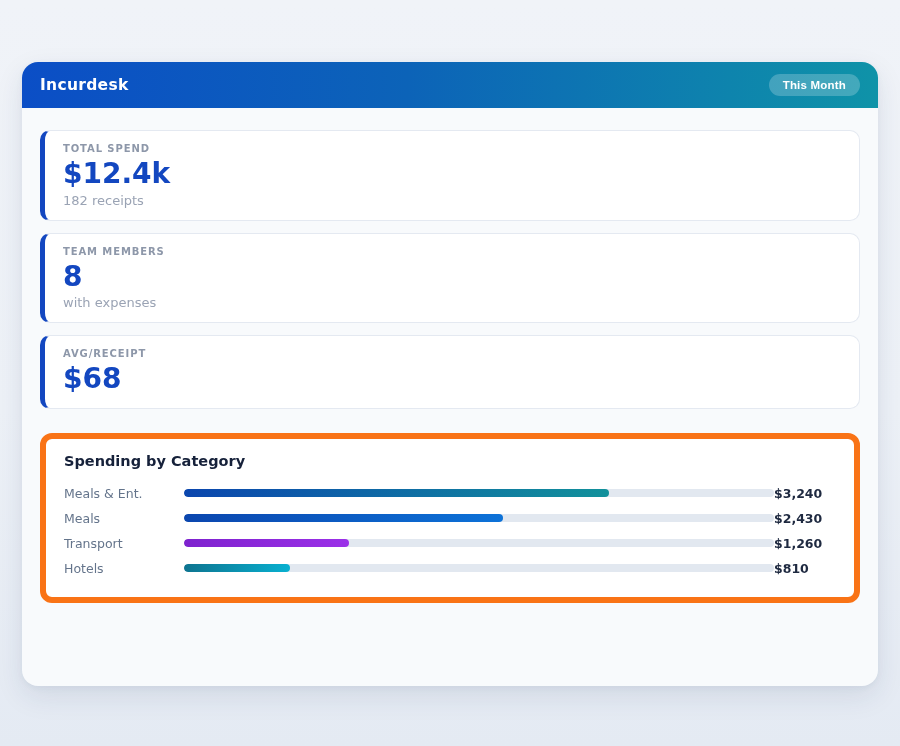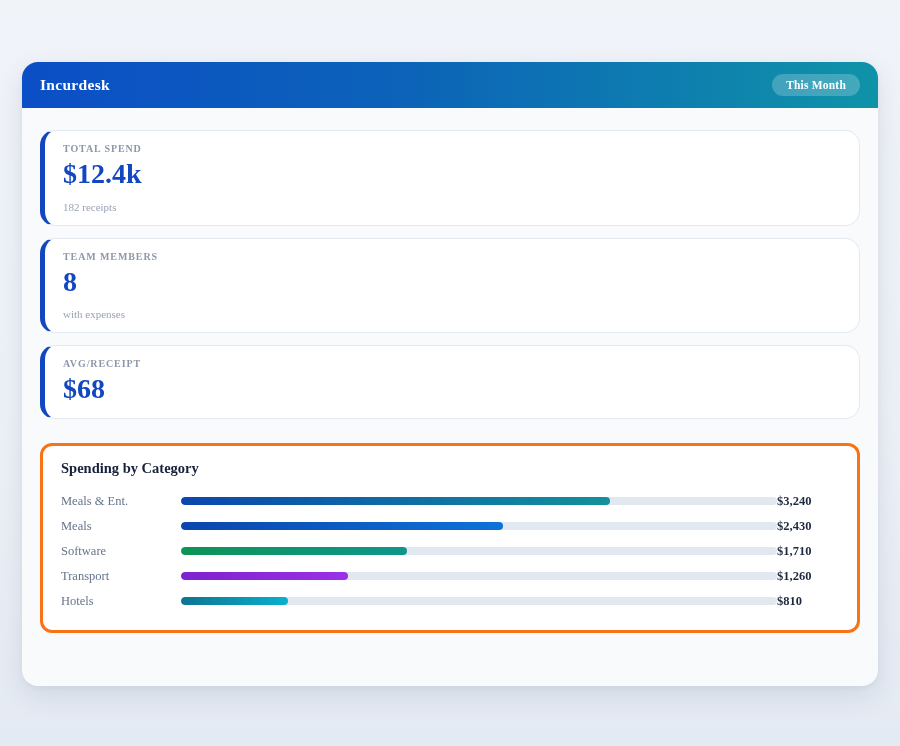--- a/index.html
+++ b/index.html
@@ -1,15 +1,15 @@
 <!DOCTYPE html>
 <html><head>
 <meta charset="utf-8">
 <style>
-  * { margin: 0; padding: 0; box-sizing: border-box; font-family: Liberation Serif, serif; }
+  * { margin: 0; padding: 0; box-sizing: border-box; }
   html, body { width: 900px; height: 746px; }
   body {
     font-family: "DejaVu Sans", "Liberation Sans", sans-serif;
     background: linear-gradient(180deg, #f0f3f8 0%, #edf1f7 55%, #e4eaf3 100%);
     overflow: hidden;
   }
   .app-shell {
     position: absolute;
     left: 22px; top: 62px;
     width: 856px; height: 624px;
@@ -41,47 +41,47 @@
     border-radius: 999px;
     border: none;
     cursor: pointer;
     letter-spacing: 0.2px;
   }
   .app-content { padding: 22px 18px 18px 18px; }
   .stat-card {
     background: #ffffff;
     border: 1px solid #e4e9f1;
     border-left: 5px solid #1347c0;
-    border-radius: 15px;
+    border-radius: 10px;
     padding: 12px 18px 12px 18px;
     margin-bottom: 12px;
   }
   .stat-label {
     font-size: 10px;
     font-weight: bold;
     letter-spacing: 0.9px;
     color: #8d97a9;
     margin-bottom: 3px;
   }
   .stat-value {
     font-size: 28px;
     font-weight: bold;
     color: #1347c0;
     line-height: 1.2;
   }
   .stat-card.green { border-left-color: #10a364; }
   .stat-card.green .stat-value { color: #10a364; }
   .stat-sub {
-    font-size: 11px;
+    font-size: 13px;
     color: #9aa3b4;
-    margin-top: 10px;
+    margin-top: 2px;
   }
   .chart-card {
     background: #ffffff;
-    border: 3px solid #f97316;
+    border: 6px solid #f97316;
     border-radius: 12px;
     padding: 14px 18px 16px 18px;
     margin-top: 24px;
   }
   .chart-title {
     font-size: 14.5px;
     font-weight: bold;
     color: #16213a;
     margin-bottom: 12px;
   }
@@ -155,27 +155,20 @@
             <span class="cat-value">$3,240</span>
           </div>
           <div class="cat-row">
             <span class="cat-label">Meals</span>
             <div class="cat-track" style="background: rgb(226, 232, 240);">
               <div class="cat-fill" style="width: 54%; background: linear-gradient(90deg, rgb(11, 70, 174), rgb(13, 114, 216));"></div>
             </div>
             <span class="cat-value">$2,430</span>
           </div>
           <div class="cat-row">
-            <span class="cat-label">Software</span>
-            <div class="cat-track" style="background: rgb(226, 232, 240);">
-              <div class="cat-fill" style="width: 38%; background: linear-gradient(90deg, rgb(13, 148, 86), rgb(15, 150, 139));"></div>
-            </div>
-            <span class="cat-value">$1,710</span>
-          </div>
-          <div class="cat-row">
             <span class="cat-label">Transport</span>
             <div class="cat-track" style="background: rgb(226, 232, 240);">
               <div class="cat-fill" style="width: 28%; background: linear-gradient(90deg, rgb(126, 34, 206), rgb(155, 48, 232));"></div>
             </div>
             <span class="cat-value">$1,260</span>
           </div>
           <div class="cat-row">
             <span class="cat-label">Hotels</span>
             <div class="cat-track" style="background: rgb(226, 232, 240);">
               <div class="cat-fill" style="width: 18%; background: linear-gradient(90deg, rgb(14, 116, 144), rgb(8, 176, 208));"></div>

